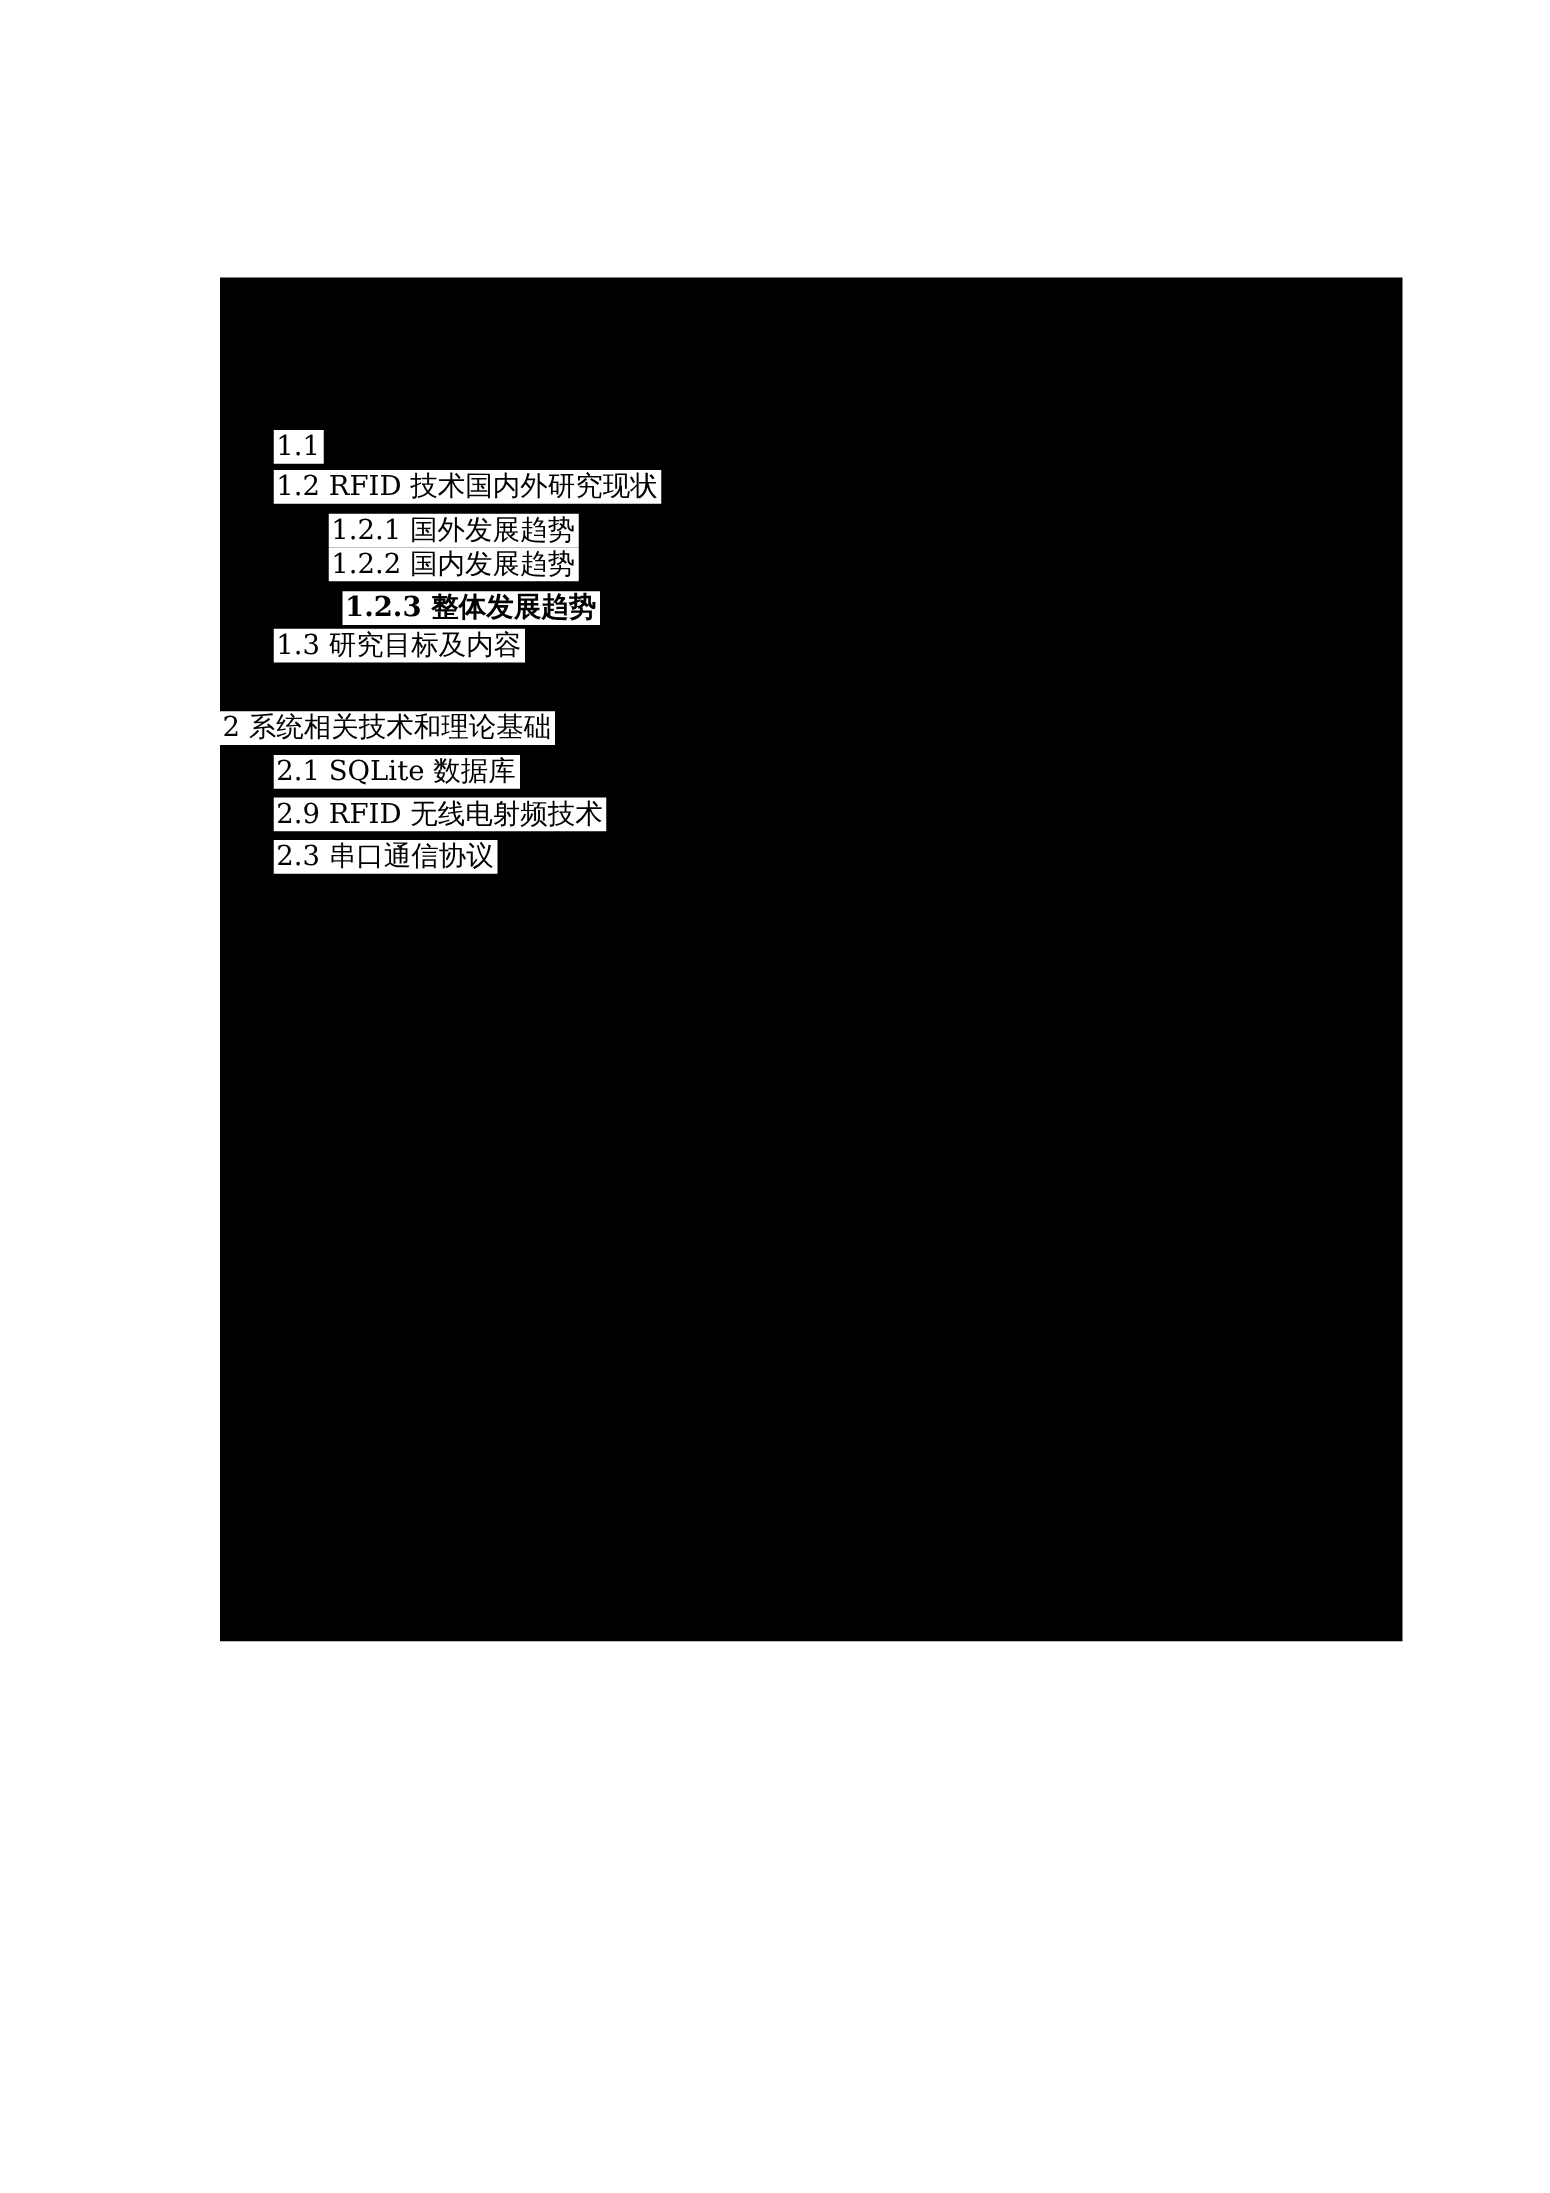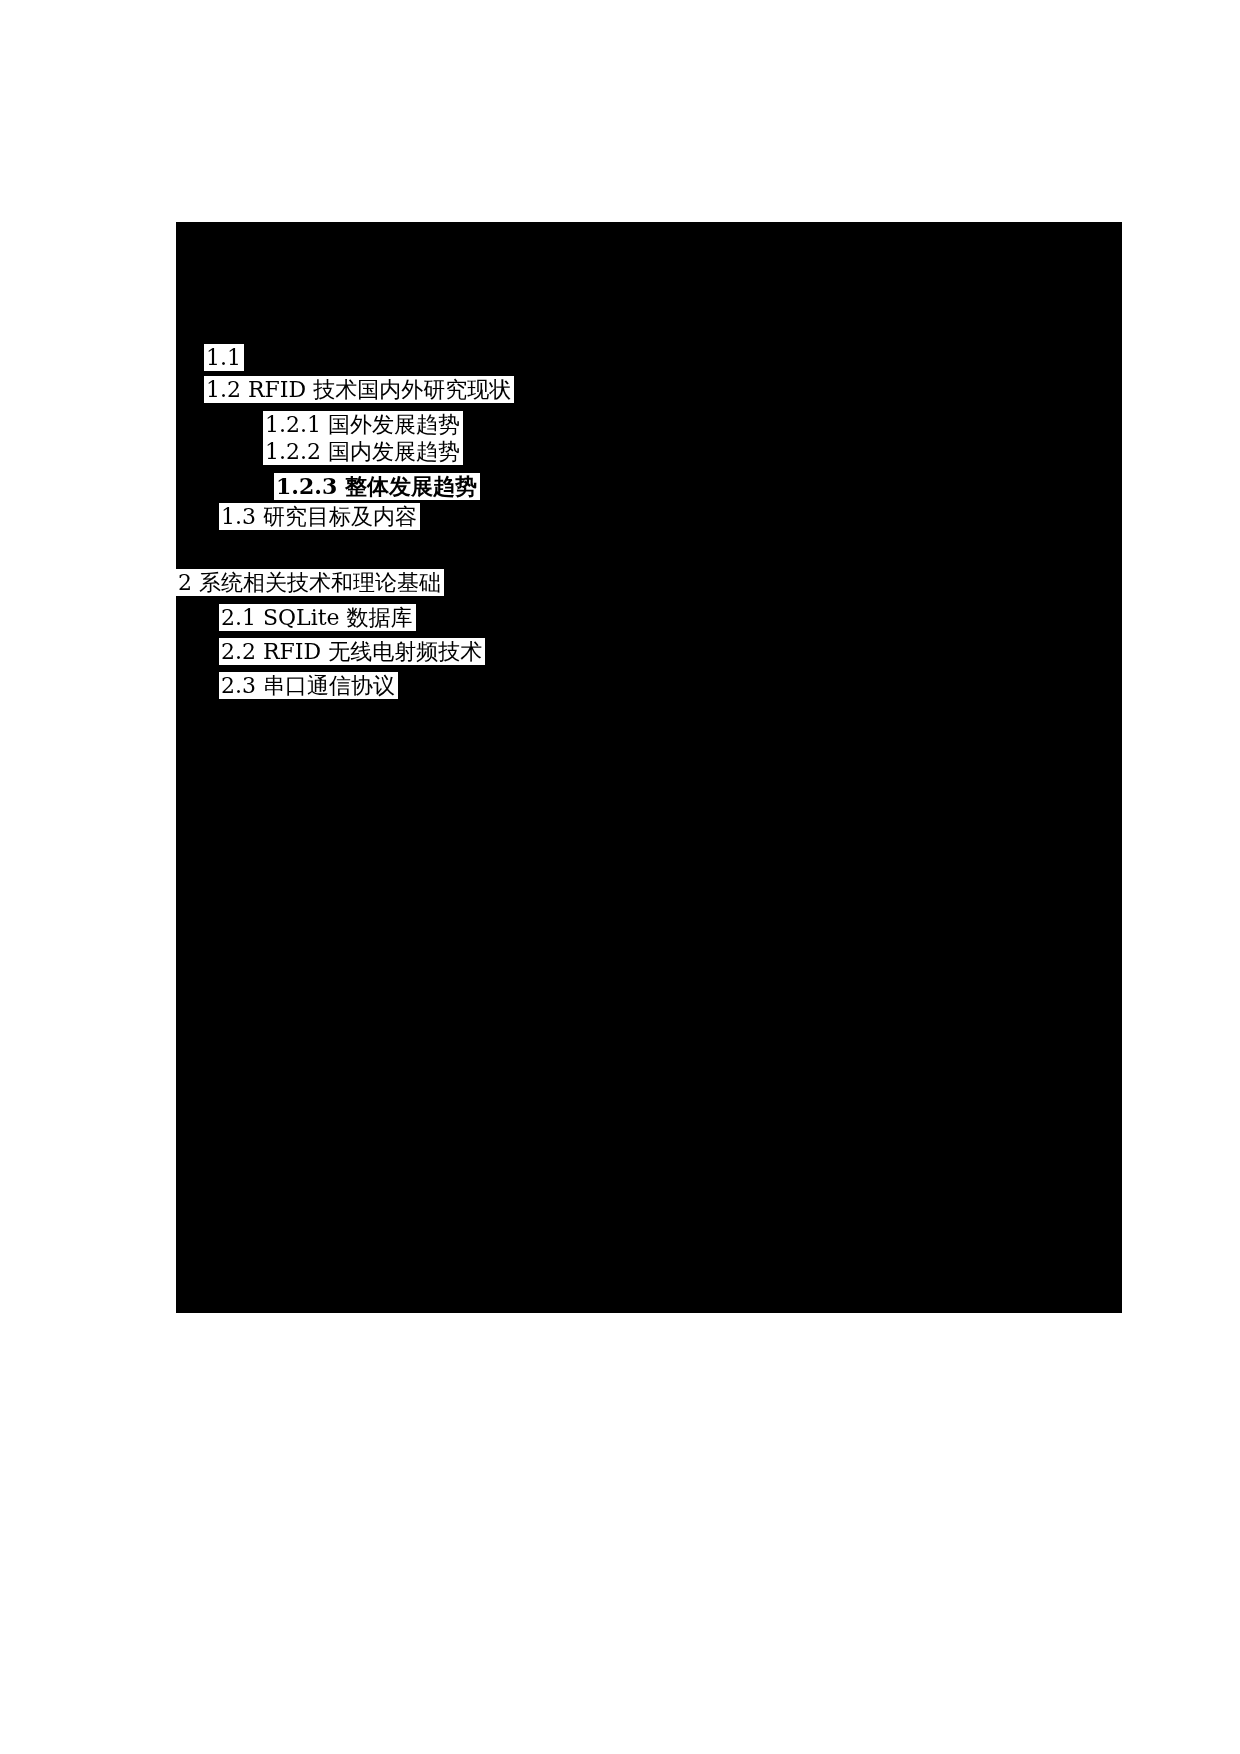--- a/index.html
+++ b/index.html
@@ -28,22 +28,22 @@
     color: #000000;
     font-size: 22px;
     line-height: 27px;
     height: 27px;
     white-space: nowrap;
     padding: 0 3px 0 2px;
     text-decoration: none;
     cursor: pointer;
   }
   
-  .e0  { left: 28px;  top: 122px; } 
-  .e1  { left: 28px;  top: 154px; }                      
+  .e0  { left: 43px;  top: 122px; } 
+  .e1  { left: 43px;  top: 154px; }                      
   .e2  { left: 87px;  top: 189px; }                      
   .e3  { left: 87px;  top: 216px; }                      
   .e4  { left: 98px;  top: 251px; font-weight: bold; }                      
   .e5  { left: 43px;  top: 281px; }                      
   .e6  { left: 0px;   top: 347px; }                      
   .e7  { left: 43px;  top: 382px; text-align: right; }                      
   .e8  { left: 43px;  top: 416px; }                      
   .e9  { left: 43px;  top: 450px; }                      
   .e10 { left: 86px;  top: 576px; }                      
 </style>
@@ -52,15 +52,15 @@
 
 <div class="content-area">
   <span class="toc-line e0">1.1</span>
   <span class="toc-line e1">1.2 RFID 技术国内外研究现状</span>
   <span class="toc-line e2">1.2.1 国外发展趋势</span>
   <span class="toc-line e3">1.2.2 国内发展趋势</span>
   <span class="toc-line e4">1.2.3 整体发展趋势</span>
   <span class="toc-line e5">1.3 研究目标及内容</span>
   <span class="toc-line e6">2 系统相关技术和理论基础</span>
   <span class="toc-line e7">2.1 SQLite 数据库</span>
-  <span class="toc-line e8">2.2 RFID 无线电射频技术</span>
+  <span class="toc-line e8">2.9 RFID 无线电射频技术</span>
   <span class="toc-line e9">2.3 串口通信协议</span>
 </div>
 
 </body></html>

